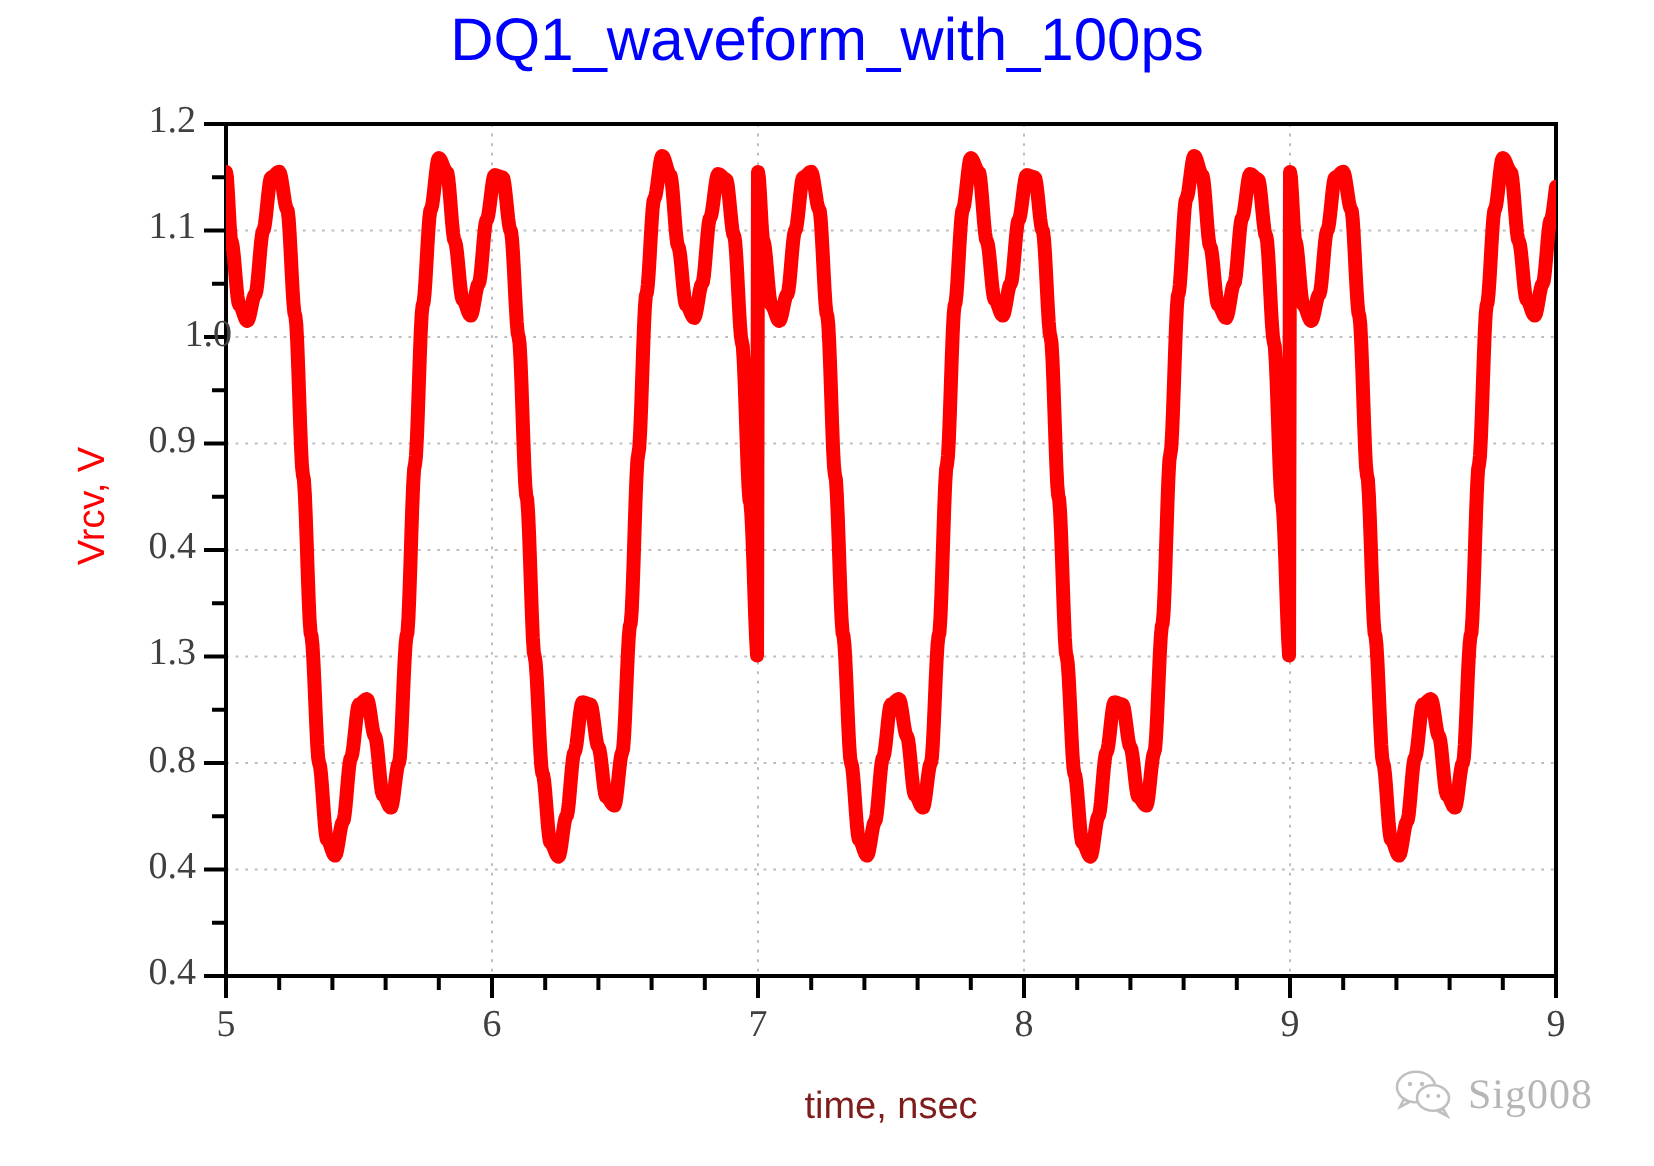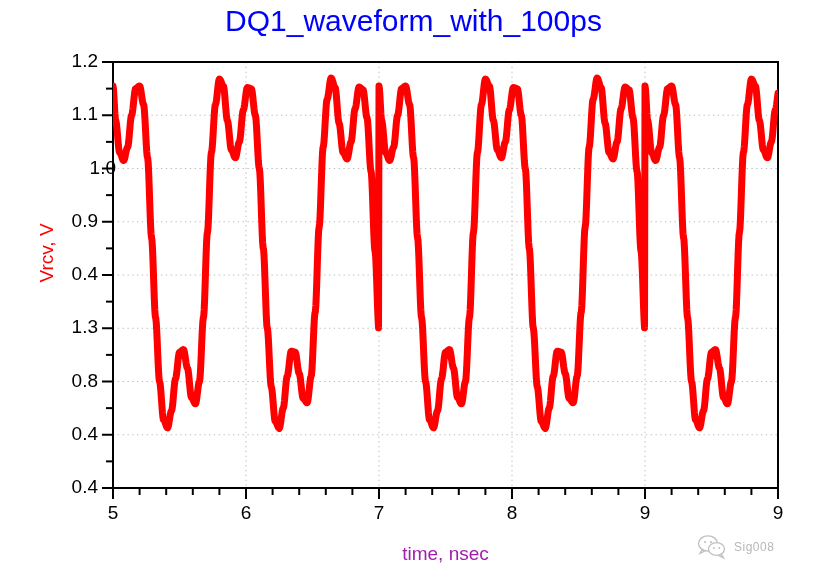--- a/index.html
+++ b/index.html
@@ -49,30 +49,30 @@
     font-size: 19px;
     font-family: "Liberation Sans", sans-serif;
     white-space: nowrap;
   }
   #xlabel {
     position: absolute;
     left: 113px;
     top: 543px;
     width: 665px;
     text-align: center;
-    color: #a21caf;
+    color: #7f1d1d;
     font-size: 19px;
     font-family: "Liberation Sans", sans-serif;
     white-space: nowrap;
   }
   .tick-text {
     position: absolute;
     font-size: 19px;
-    color: #000000;
-    font-family: Liberation Sans, sans-serif;
+    color: #404040;
+    font-family: Liberation Serif, serif;
     white-space: nowrap;
   }
   .ytick-text {
     text-align: right;
     width: 60px;
   }
   .xtick-text {
     text-align: center;
     width: 60px;
   }
@@ -81,22 +81,22 @@
     left: 697px;
     top: 530px;
     width: 120px;
     height: 34px;
     display: flex;
     align-items: center;
     gap: 7px;
     opacity: 0.62;
   }
   #watermark .wm-text {
-    font-family: Liberation Sans, sans-serif;
-    font-size: 12px;
+    font-family: Liberation Serif, serif;
+    font-size: 21px;
     color: #8a8a8a;
     letter-spacing: 0.5px;
   }
 </style>
 </head>
 <body>
 
 <div id="chart-root">
 
   <div id="chart-title">DQ1_waveform_with_100ps</div>

